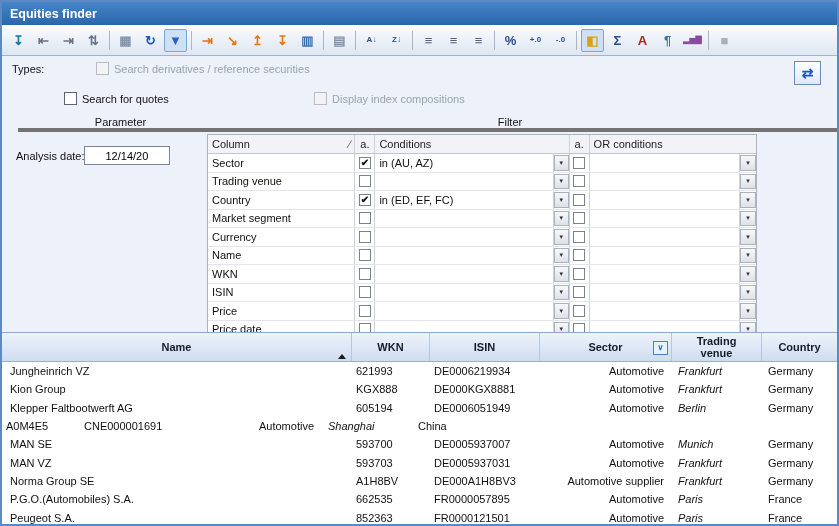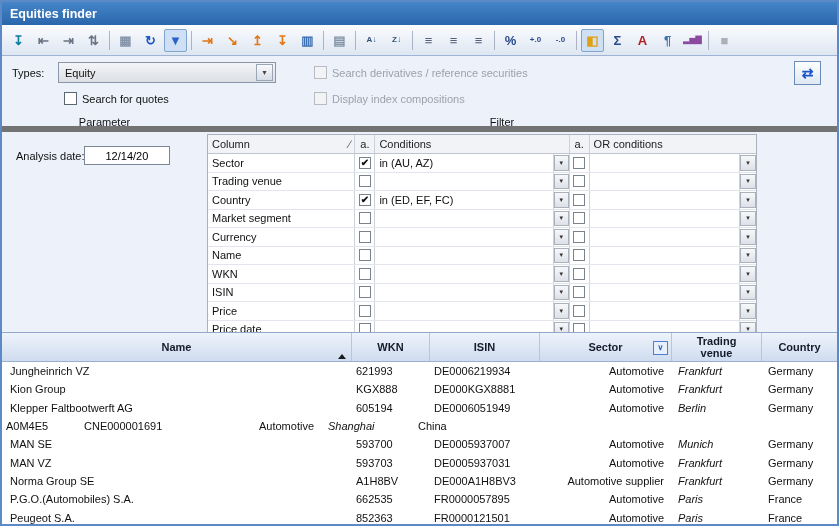--- a/index.html
+++ b/index.html
@@ -37,21 +37,21 @@
   .check.dis{color:#9aa2ac;}
   .check.dis .box{border-color:#b8bcc2;background:#f2f3f5;}
   .ml38{margin-left:38px;}
   .quotes-cb{position:absolute;top:36px;left:62px;}
   .index-cb{position:absolute;top:36px;left:312px;}
   .refresh-btn{position:absolute;top:5px;right:16px;width:27px;height:24px;box-sizing:border-box;
     border:1px solid #6a8cba;background:linear-gradient(to bottom,#fefefe,#dfe8f4);
     display:flex;align-items:center;justify-content:center;padding:0;}
   .refresh-glyph{color:#1c56c8;font-size:14px;font-weight:bold;}
   
-  .sect{position:absolute;top:112px;left:0;right:0;height:18px;border-bottom:6px solid #737373;box-sizing:border-box;}
+  .sect{position:absolute;top:112px;left:16px;right:0;height:18px;border-bottom:4px solid #737373;box-sizing:border-box;}
   .sect .param-h{position:absolute;left:0;width:205px;text-align:center;top:2px;}
   .sect .filter-h{position:absolute;left:205px;right:40px;text-align:center;top:2px;}
   
   .mid{position:absolute;top:130px;left:0;right:0;height:200px;}
   .analysis-row{position:absolute;top:14px;left:14px;display:flex;align-items:center;}
   .analysis-input{width:86px;height:19px;box-sizing:border-box;border:1px solid #7a8696;
     background:#fff;font-family:"Liberation Sans",sans-serif;font-size:11px;padding:0 20px;}
   
   .f-table{position:absolute;top:2px;left:205px;width:550px;background:#fff;border:1px solid #aab2bd;box-sizing:border-box;}
   .f-header,.f-row{display:flex;}
@@ -195,26 +195,20 @@
       </button>
       <div class="tb-sep"></div>
       <button class="tb-btn disabled">
         <span class="tb-glyph" style="color: rgb(154, 160, 168);">■</span>
       </button>
     </div>
 
   <div class="form-area">
     <div class="frow1">
       <span class="types-label">Types:</span>
-      <div class="combo">
-        <span>Equity</span>
-        <span class="combo-arrow">
-            <span>▾</span>
-          </span>
-      </div>
       <label class="check dis ml38">
         <span class="box"></span>
         <span>Search derivatives / reference securities</span>
       </label>
     </div>
     <label class="check quotes-cb">
       <span class="box"></span>
       <span>Search for quotes</span>
     </label>
     <label class="check dis index-cb">

